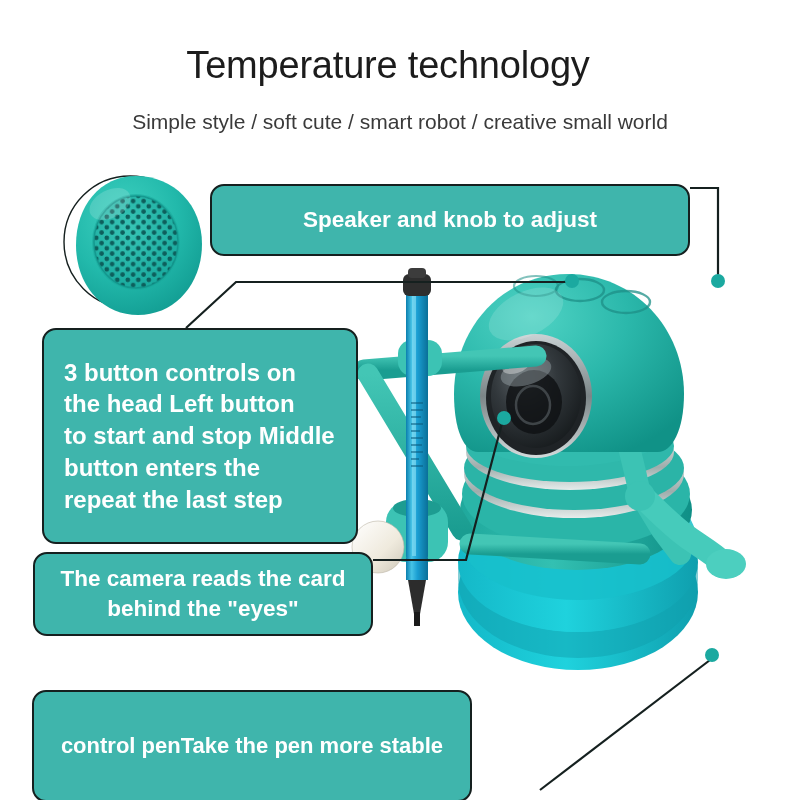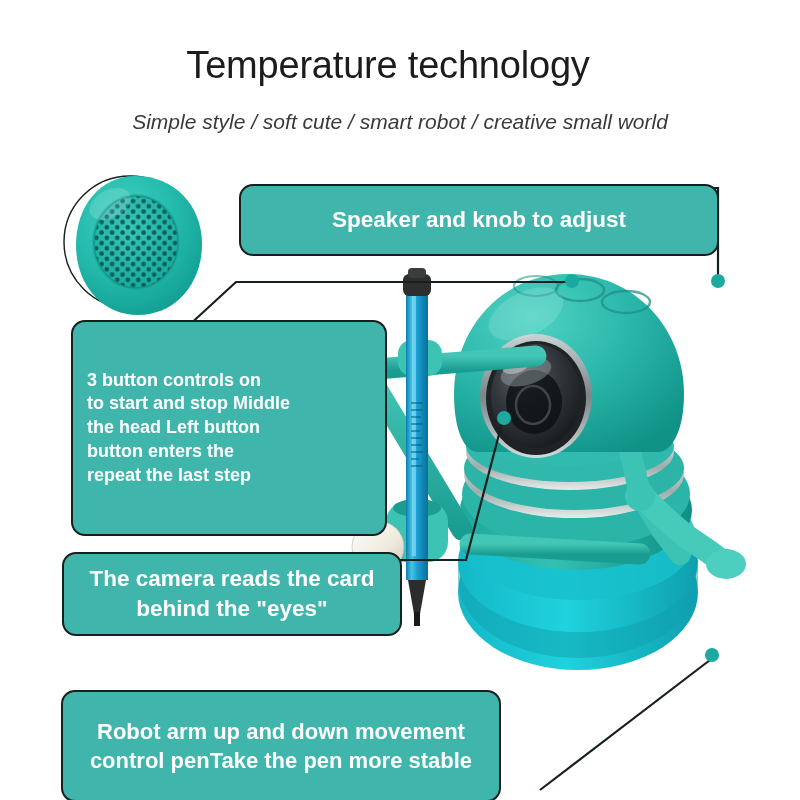--- a/index.html
+++ b/index.html
@@ -35,53 +35,51 @@
   #page-subtitle {
     position: absolute;
     left: 0;
     top: 110px;
     width: 800px;
     text-align: center;
     font-size: 21px;
     font-weight: 400;
     color: #3a3a3a;
     white-space: nowrap;
-    font-style: italic;
   }
 
   
   .callout {
     position: absolute;
     background: #3fb5ac;
     border: 2.5px solid #15201f;
     border-radius: 14px;
     box-sizing: border-box;
     color: #ffffff;
     font-size: 22.5px;
     font-weight: 700;
     line-height: 1.32;
     display: flex;
     flex-direction: column;
     justify-content: center;
-    padding: 6px 14px;
+    padding: 6px 20px;
     z-index: 6;
-    margin-left: 29px;
   }
   .callout .line { display: block; white-space: nowrap; }
   .callout.center .line { text-align: center; }
   .callout.left .line { text-align: left; }
 
   #callout-speaker {
     left: 210px; top: 184px;
     width: 480px; height: 72px;
   }
   #callout-buttons {
-    left: 42px; top: 320px;
+    left: 42px; top: 328px;
     width: 316px; height: 216px;
-    font-size: 18px;
+    font-size: 24px;
   }
   #callout-camera {
     left: 33px; top: 552px;
     width: 340px; height: 84px;
   }
   #callout-arm {
     left: 32px; top: 690px;
     width: 440px; height: 112px;
     font-size: 22px;
   }
@@ -314,29 +312,28 @@
     <path class="conn-line" d="M 710 660 L 540 790"></path>
     <circle class="conn-dot" cx="712" cy="655" r="7"></circle>
   </svg>
 
   <div class="callout center" id="callout-speaker">
     <span class="line">Speaker and knob to adjust</span>
   </div>
 
   <div class="callout left" id="callout-buttons">
     <span class="line">3 button controls on</span>
+    <span class="line">the head Left button</span>
     <span class="line">to start and stop Middle</span>
-    <span class="line">the head Left button</span>
     <span class="line">button enters the</span>
     <span class="line">repeat the last step</span>
   </div>
 
   <div class="callout center" id="callout-camera">
     <span class="line">The camera reads the card</span>
     <span class="line">behind the "eyes"</span>
   </div>
 
   <div class="callout center" id="callout-arm">
-    <span class="line">Robot arm up and down movement</span>
     <span class="line">control penTake the pen more stable</span>
   </div>
 
 </div>
 
 </body></html>

